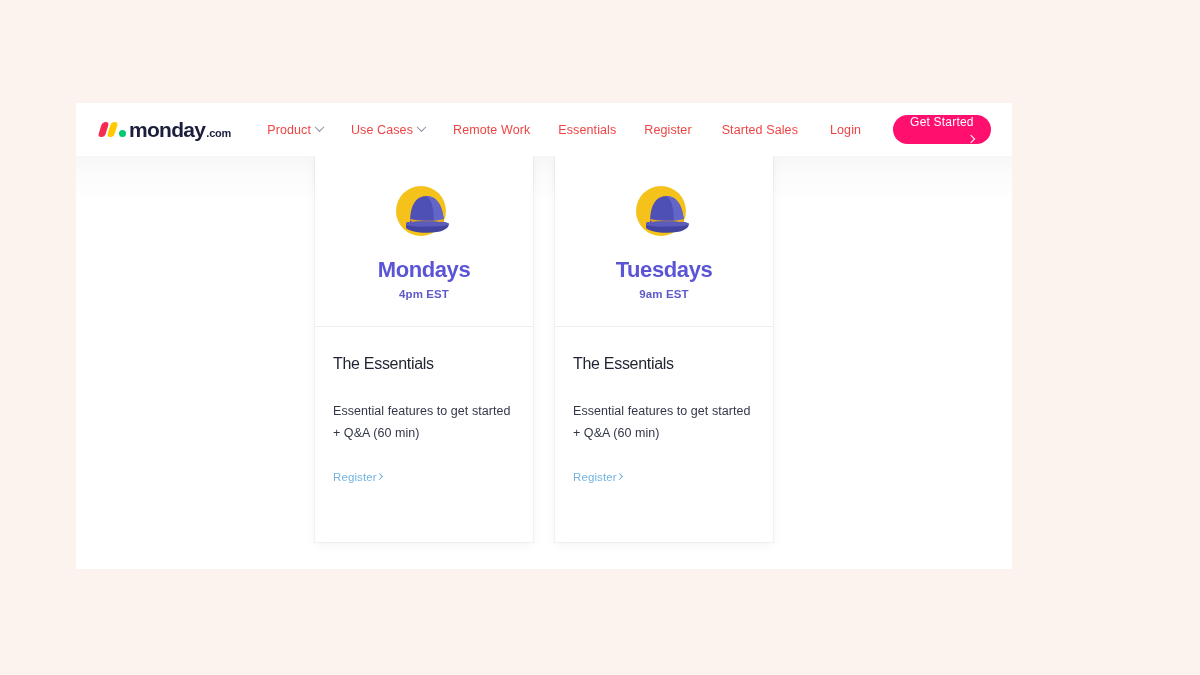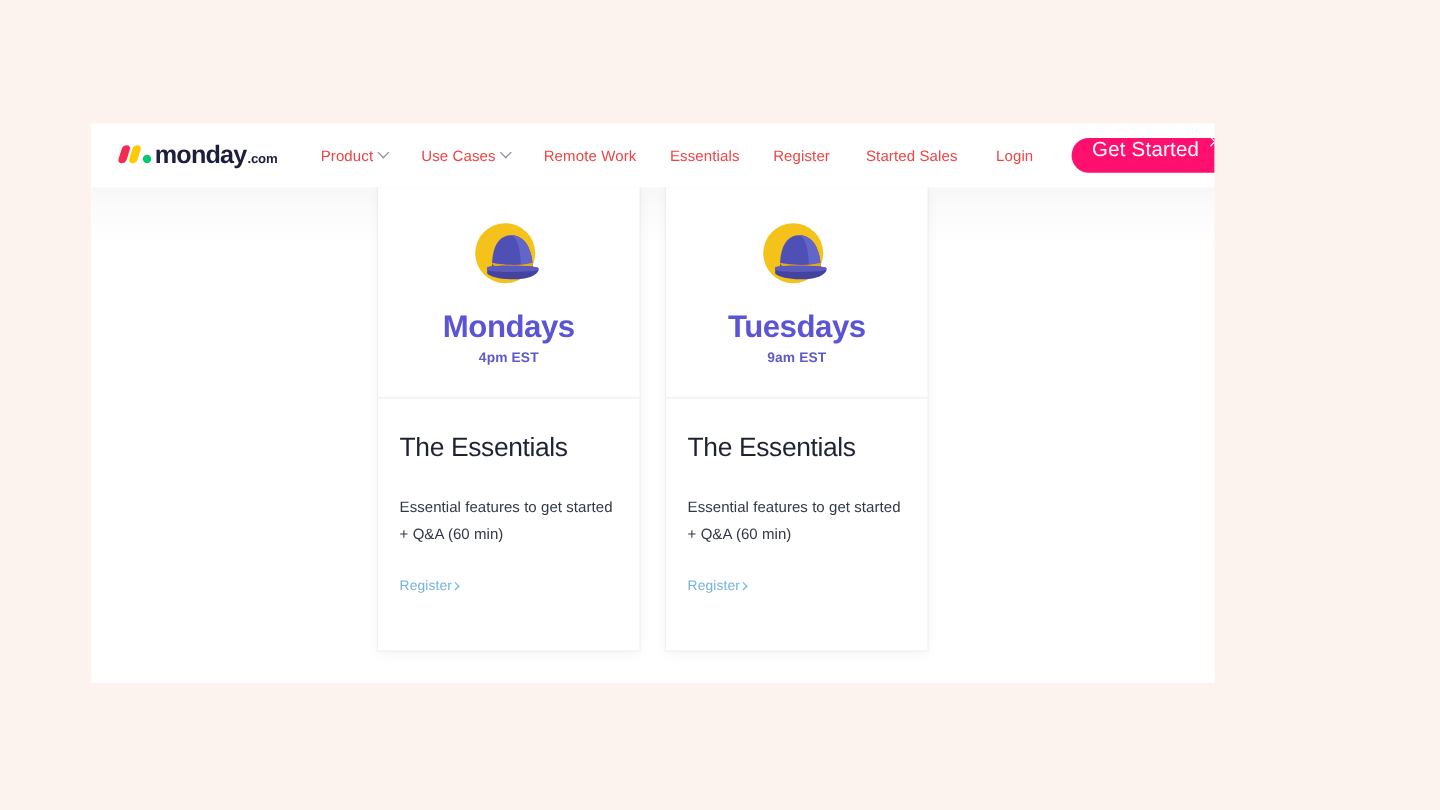--- a/index.html
+++ b/index.html
@@ -129,29 +129,30 @@
   .nav-right .nav-link { padding: 6px 16px; }
 
   .cta-btn {
     margin-left: 16px;
     background: #ff0f6e;
     color: #ffffff;
     border: none;
     border-radius: 20px;
     height: 29px;
     padding: 0 17px;
-    font-size: 17px;
+    font-size: 12px;
     font-family: "Liberation Sans", sans-serif;
     font-weight: 400;
     letter-spacing: 0.2px;
     display: flex;
-    align-items: flex-start;
+    align-items: flex-end;
     gap: 7px;
     cursor: pointer;
     white-space: nowrap;
+    flex-direction: column;
   }
   .cta-chev {
     width: 6px;
     height: 6px;
     border-right: 1.4px solid #ffffff;
     border-top: 1.4px solid #ffffff;
     transform: rotate(45deg);
     display: inline-block;
   }
 
@@ -187,41 +188,41 @@
   }
 
   .hat {
     width: 72px;
     height: 62px;
     margin: 0 auto 14px auto;
     position: relative;
   }
 
   .card-day {
-    font-size: 26px;
+    font-size: 22px;
     font-weight: 700;
     color: #5b55d6;
     letter-spacing: -0.4px;
     line-height: 1.1;
   }
 
   .card-time {
     margin-top: 6px;
     font-size: 11.5px;
     font-weight: 700;
     color: #5f5aca;
     letter-spacing: 0.1px;
   }
 
   .card-body {
     padding: 27px 18px 0 18px;
   }
 
   .card-title {
-    font-size: 22px;
+    font-size: 16px;
     color: #1f2233;
     font-weight: 400;
     letter-spacing: -0.3px;
     line-height: 1.25;
   }
 
   .card-desc {
     margin-top: 26px;
     font-size: 12.5px;
     color: #333848;

